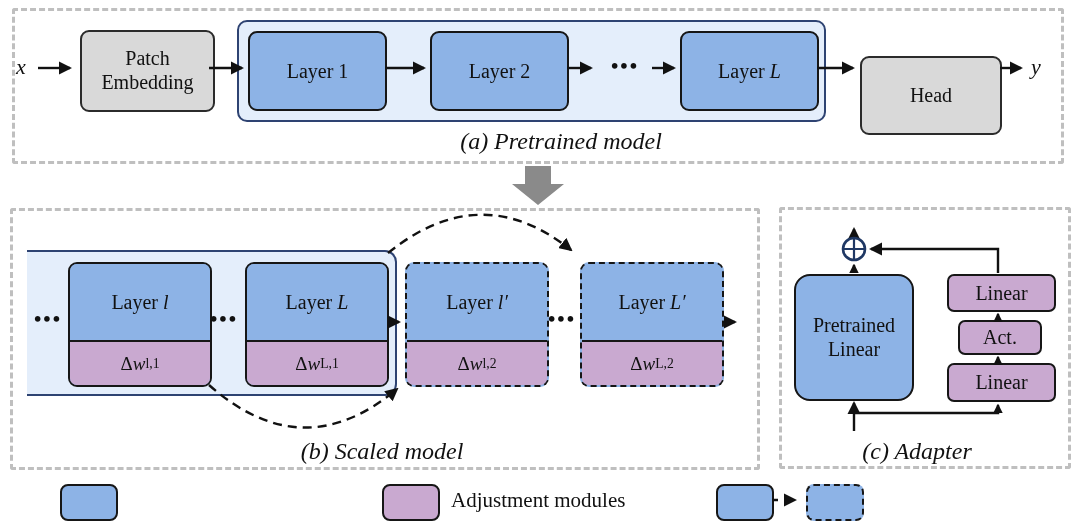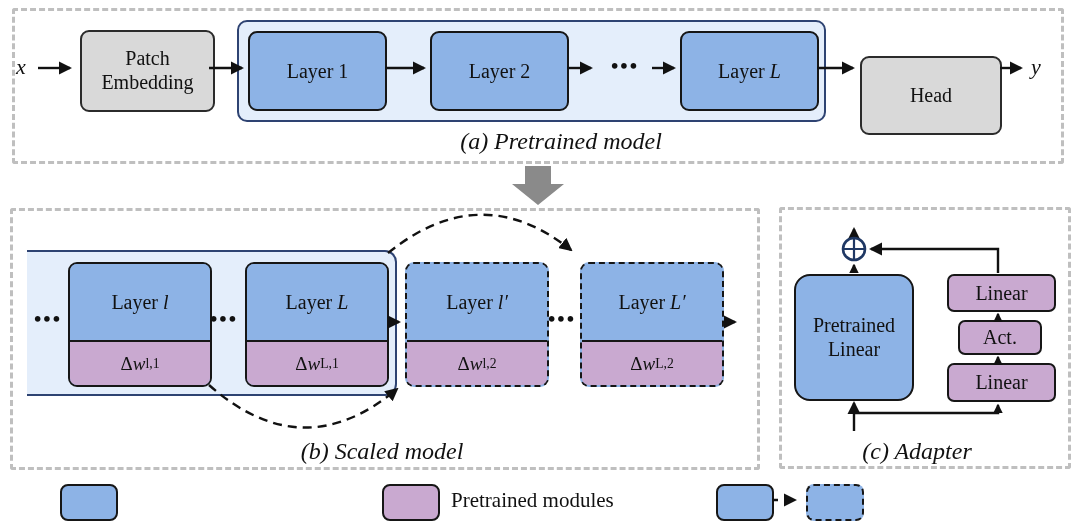--- a/index.html
+++ b/index.html
@@ -173,21 +173,21 @@
 
   <div class="purplebox" style="left:947px;top:363px;width:105px;height:35px;">
     <div>Linear</div>
   </div>
 
   <div class="caption" style="left:917px;top:438px;">(c) Adapter</div>
 
   <div class="legend-swatch blue" style="left:60px;"></div>
 
   <div class="legend-swatch purple" style="left:382px;"></div>
-  <div class="legend-label" style="left:451px;">Pretrained modules</div>
+  <div class="legend-label" style="left:451px;">Adjustment modules</div>
 
   <div class="legend-swatch blue" style="left:716px;"></div>
   <div class="legend-swatch blue dashed" style="left:806px;"></div>
 
   <svg class="overlay" width="1080" height="531" viewBox="0 0 1080 531">
     <defs>
       <marker id="ah" viewBox="0 0 10 10" refX="8.5" refY="5" markerWidth="5.5" markerHeight="5.5" orient="auto-start-reverse">
         <path d="M0,0 L10,5 L0,10 z" fill="#111"></path>
       </marker>
       <marker id="ahs" viewBox="0 0 10 10" refX="8.5" refY="5" markerWidth="4" markerHeight="4" orient="auto-start-reverse">

